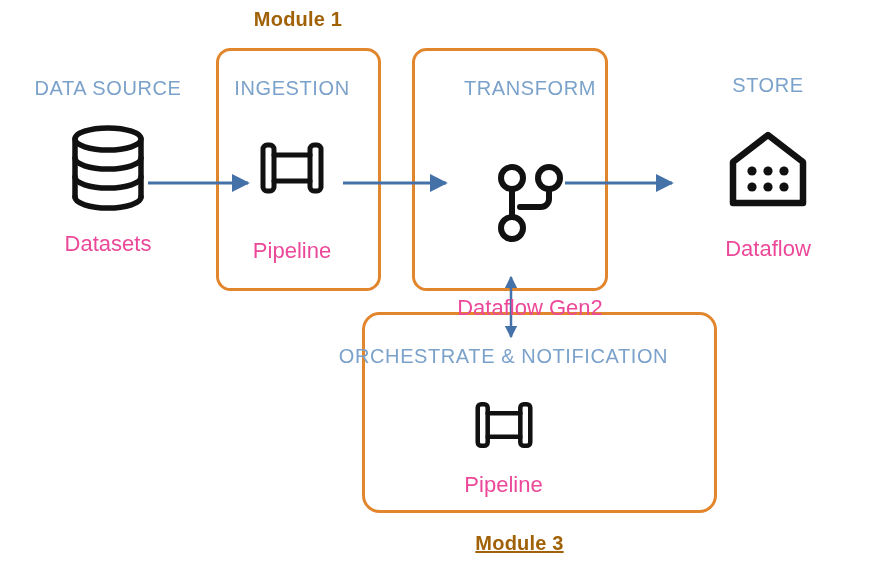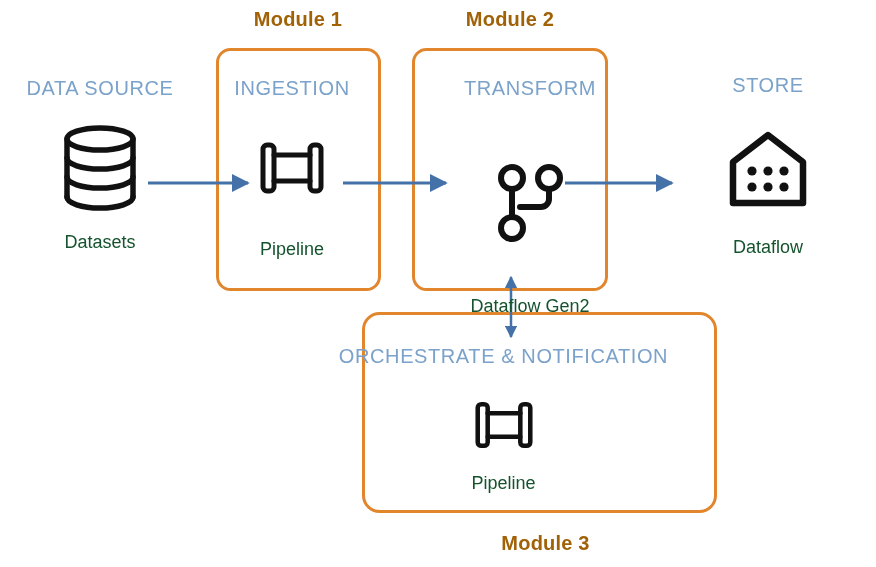--- a/index.html
+++ b/index.html
@@ -37,21 +37,21 @@
     position: absolute;
     font-size: 20px;
     font-weight: bold;
     color: #a16207;
     letter-spacing: 0.2px;
     white-space: nowrap;
     text-align: center;
   }
   #module-1-caption { left: 216px; top: 8px;  width: 164px; }
   #module-2-caption { left: 412px; top: 8px;  width: 196px; }
-  #module-3-caption { left: 368px; top: 532px; width: 355px; }
+  #module-3-caption { left: 342px; top: 532px; width: 355px; text-decoration: underline; }
 
   
   .stage {
     position: absolute;
     display: flex;
     flex-direction: column;
     align-items: center;
     text-align: center;
   }
   .stage-title {
@@ -60,28 +60,28 @@
     letter-spacing: 0.6px;
     white-space: nowrap;
     line-height: 1;
   }
   .stage-icon {
     display: flex;
     align-items: center;
     justify-content: center;
   }
   .stage-sub {
-    font-size: 18px;
-    color: #14532d;
+    font-size: 22px;
+    color: #ec4899;
     white-space: nowrap;
     line-height: 1;
   }
 
   
-  #stage-data-source { left: 0px;   top: 78px; width: 200px; justify-content: space-between; }
+  #stage-data-source { left: 8px;   top: 78px; width: 200px; justify-content: space-between; }
   #stage-ingestion   { left: 220px; top: 78px; width: 144px; }
   #stage-transform   { left: 412px; top: 78px; width: 236px; gap: 35px; }
   #stage-store       { left: 660px; top: 75px; width: 216px; }
 
   #stage-data-source .stage-icon { margin-top: 27px; height: 86px; }
   #stage-ingestion   .stage-icon { margin-top: 36px; height: 68px; }
   #stage-transform   .stage-icon { margin-top: 26px; height: 88px; }
   #stage-store       .stage-icon { margin-top: 30px; height: 90px; }
 
   #stage-data-source .stage-sub { margin-top: 22px; }
@@ -130,21 +130,20 @@
     <line x1="148" y1="183" x2="248" y2="183" stroke="#4472a8" stroke-width="3" marker-end="url(#arrow-head)"></line>
 
     <line x1="343" y1="183" x2="446" y2="183" stroke="#4472a8" stroke-width="3" marker-end="url(#arrow-head)"></line>
 
     <line x1="565" y1="183" x2="672" y2="183" stroke="#4472a8" stroke-width="3" marker-end="url(#arrow-head)"></line>
 
     <line x1="511" y1="277" x2="511" y2="337" stroke="#4472a8" stroke-width="2.5" marker-start="url(#arrow-head-small)" marker-end="url(#arrow-head-small)"></line>
   </svg>
 
   <div class="module-caption" id="module-1-caption">Module 1</div>
-  <div class="module-caption" id="module-2-caption">Module 2</div>
   <div class="module-caption" id="module-3-caption">Module 3</div>
 
   <div class="stage" id="stage-data-source">
     <div class="stage-title">DATA SOURCE</div>
     <div class="stage-icon">
       <svg class="icon-svg" width="76" height="86" viewBox="0 0 76 86" xmlns="http://www.w3.org/2000/svg">
         <g fill="none" stroke="#111111" stroke-width="5.5" stroke-linecap="round">
           <path d="M5 14 L5 72"></path>
           <path d="M71 14 L71 72"></path>
           <ellipse cx="38" cy="14" rx="33" ry="11"></ellipse>

